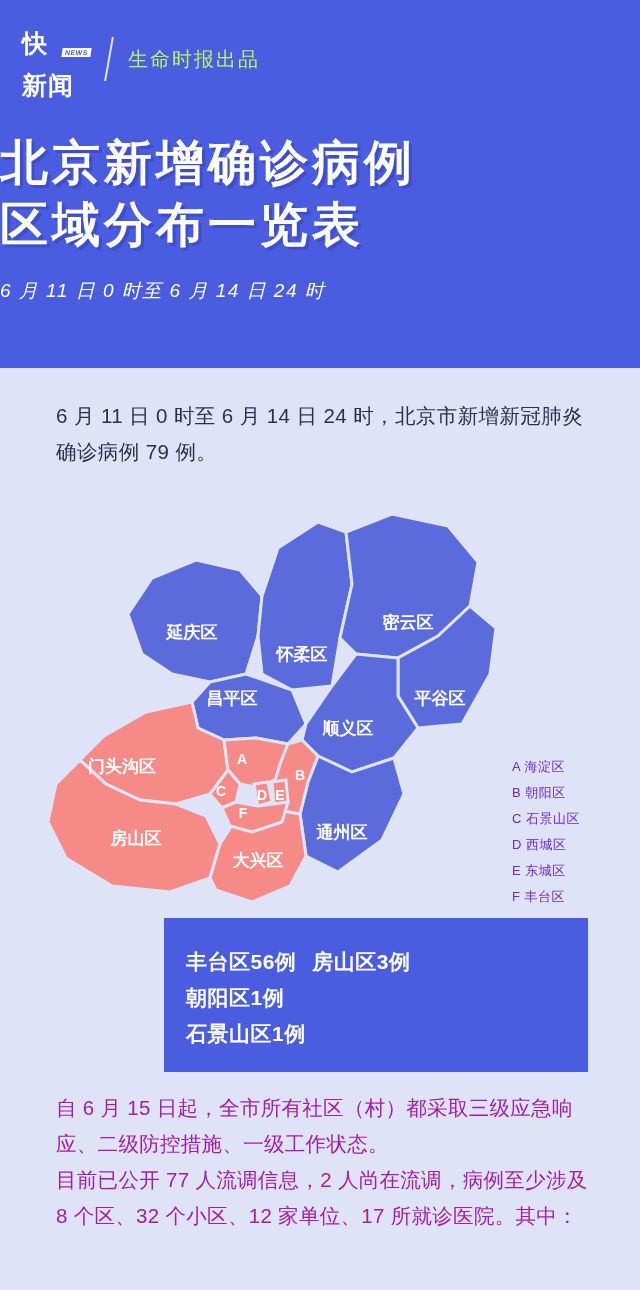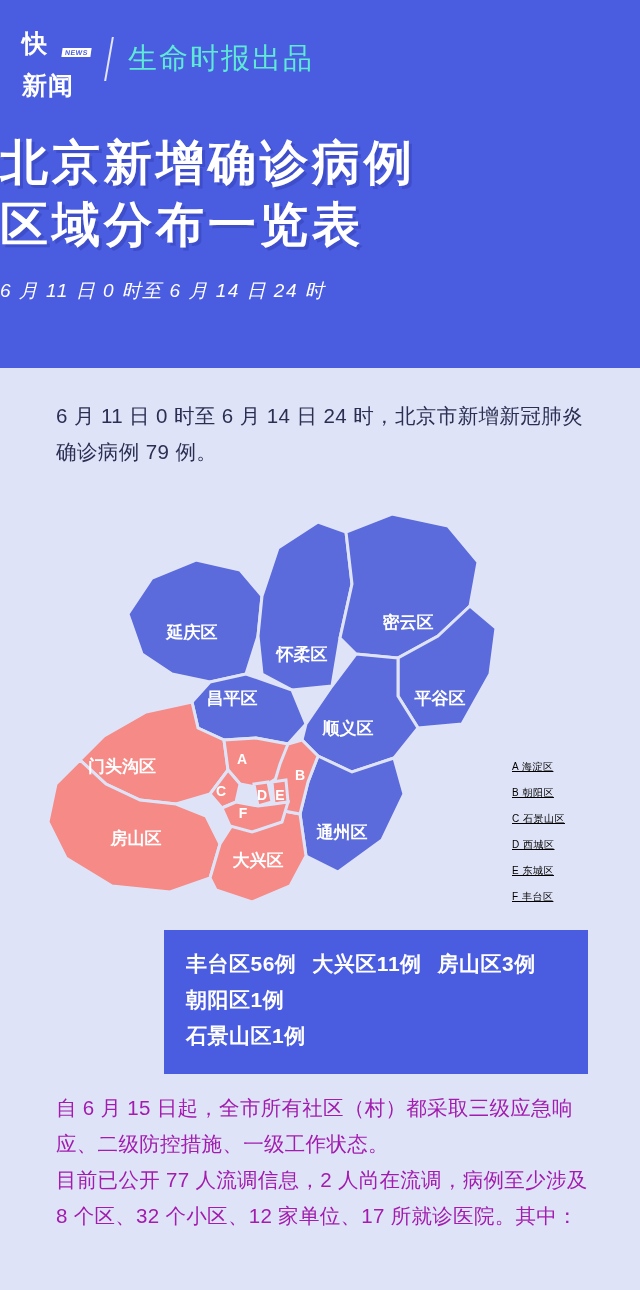--- a/index.html
+++ b/index.html
@@ -72,22 +72,22 @@
   }
   .logo-slash {
     width: 2px;
     height: 44px;
     background: #ffffff;
     opacity: .85;
     margin: 0 18px 0 14px;
     transform: skewX(-10deg);
   }
   .brand-sub {
-    color: #5eead4;
-    font-size: 29px;
+    color: #bef264;
+    font-size: 20px;
     letter-spacing: 2px;
   }
   .title-block {
     position: absolute;
     top: 132px;
     left: 0;
     width: 640px;
     text-align: left;
   }
   .title-line {
@@ -141,37 +141,35 @@
   }
 
   
   .legend {
     position: absolute;
     top: 754px;
     left: 512px;
     width: 120px;
   }
   .legend-item {
-    color: #000000;
-    font-size: 10px;
+    color: #6d28d9;
+    font-size: 13px;
     line-height: 26px;
     letter-spacing: .5px;
-    text-decoration: underline;
   }
 
   
   .stats {
     position: absolute;
     top: 918px;
     left: 164px;
     width: 424px;
     background: #4a5ce0;
-    padding: 16px 22px 20px 22px;
+    padding: 26px 22px 20px 22px;
     box-sizing: border-box;
-    margin-top: 12px;
   }
   .stats-row {
     display: flex;
     color: #ffffff;
     font-size: 21px;
     font-weight: bold;
     line-height: 36px;
     letter-spacing: .5px;
   }
   .stats-cell { white-space: nowrap; }
@@ -280,21 +278,20 @@
     <div class="legend-item">B 朝阳区</div>
     <div class="legend-item">C 石景山区</div>
     <div class="legend-item">D 西城区</div>
     <div class="legend-item">E 东城区</div>
     <div class="legend-item">F 丰台区</div>
   </div>
 
   <div class="stats">
     <div class="stats-row">
       <span class="stats-cell">丰台区56例</span>
-      <span class="stats-cell">大兴区11例</span>
       <span class="stats-cell">房山区3例</span>
     </div>
     <div class="stats-row">
       <span class="stats-cell">朝阳区1例</span>
     </div>
     <div class="stats-row">
       <span class="stats-cell">石景山区1例</span>
     </div>
   </div>
 

